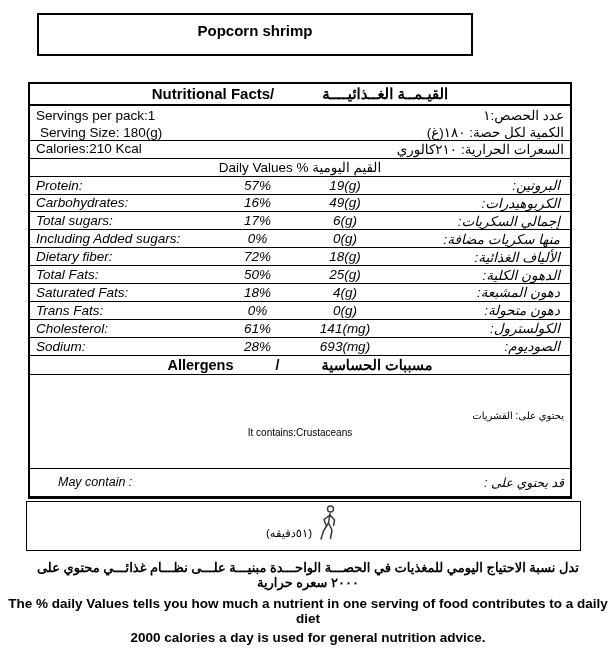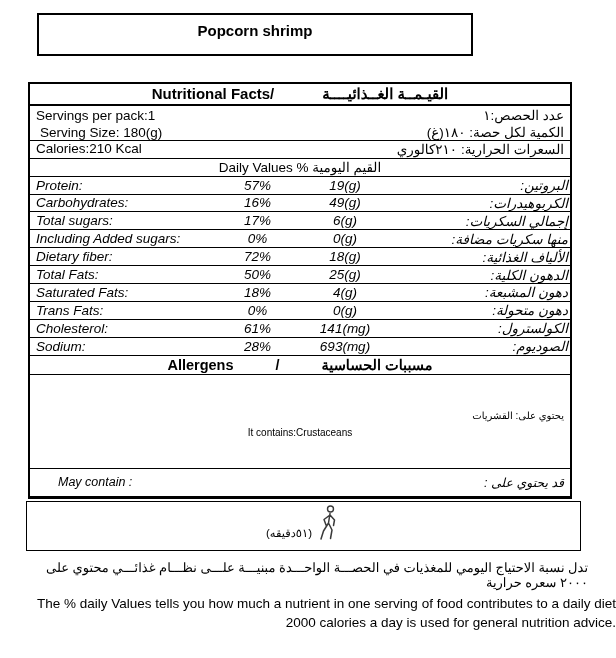--- a/index.html
+++ b/index.html
@@ -26,40 +26,40 @@
   .bi-line { display:flex; justify-content:space-between; height:17px; align-items:center; }
   .bi-row { height:18px; display:flex; justify-content:space-between; padding:0 6px; }
   .center-row { height:18px; display:flex; justify-content:center; align-items:center; }
   .nutrient-row {
     height:18px; display:grid; grid-template-columns:185px 85px 90px 1fr;
     align-items:center;
     font-style:italic;
   }
   .nutrient-row .en { padding-left:6px; }
   .nutrient-row .pct, .nutrient-row .amt { text-align:center; }
-  .nutrient-row .ar { text-align:right; padding-right:2px; }
+  .nutrient-row .ar { text-align:right; padding-right:10px; }
   .allergens-hdr {
     height:20px; display:flex; justify-content:center; align-items:center;
     gap:42px; font-weight:bold; font-size:14.5px;
   }
   .contains-box { height:62px; padding:3px 6px; font-size:10px;margin-top:32px; }
   .contains-ar { text-align:right; }
   .contains-en { margin-top:6px; text-align:center; }
   .may-box { flex:1; border-bottom:none; padding:6px 6px; font-size:12.5px;
     display:flex; justify-content:space-between; align-items:flex-start;font-style:italic; }
   .may-en { padding-left:22px; }
 
   .walk-box {
     left:26px; top:501px; width:555px; height:50px;
     border:1.5px solid #000; display:flex; justify-content:center;
     align-items:center; gap:5px;
   }
   .walk-label { font-size:11.5px; margin-top:14px; }
 
-  .footer { left:0; top:560px; width:616px; text-align:right; }
+  .footer { left:0; top:560px; width:616px; text-align:center;font-weight:bold; }
   .footer-ar { font-size:13px; margin-bottom:6px; padding:0 28px; }
   .footer-en1 { font-size:13.5px; margin-bottom:4px; }
   .footer-en2 { font-size:13.5px; }
   .arabic { direction:rtl; unicode-bidi:embed; }
 </style>
 </head>
 <body>
 
 <div class="abs title-box">
   <span>Popcorn shrimp</span>

